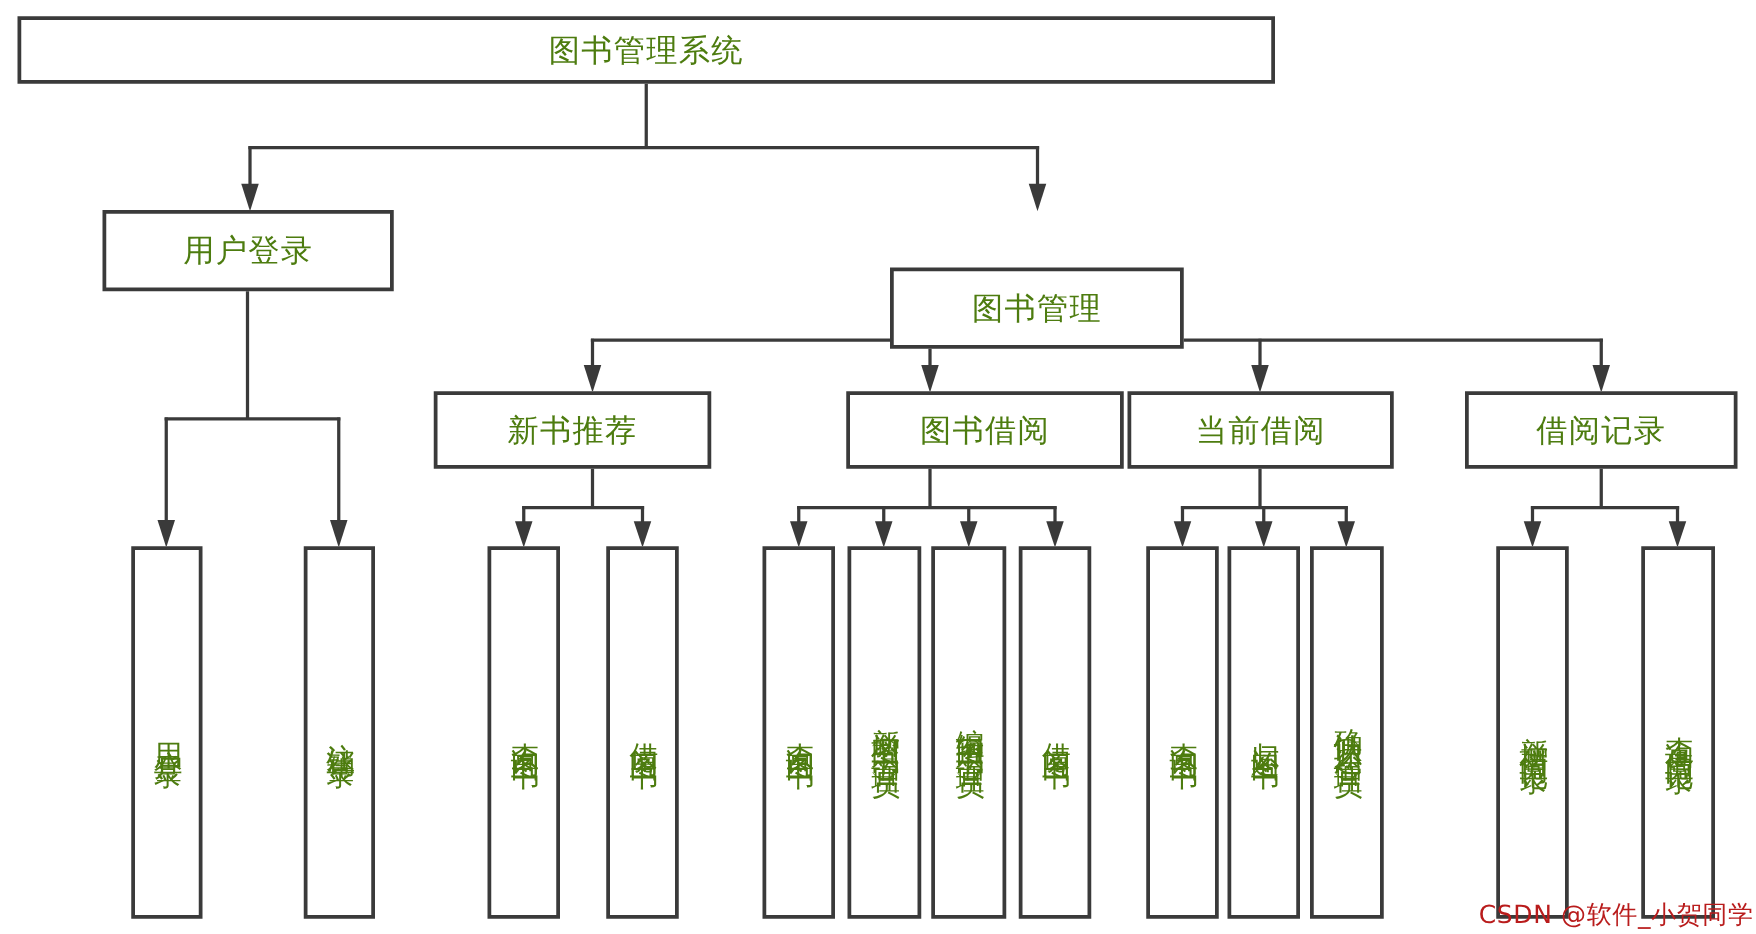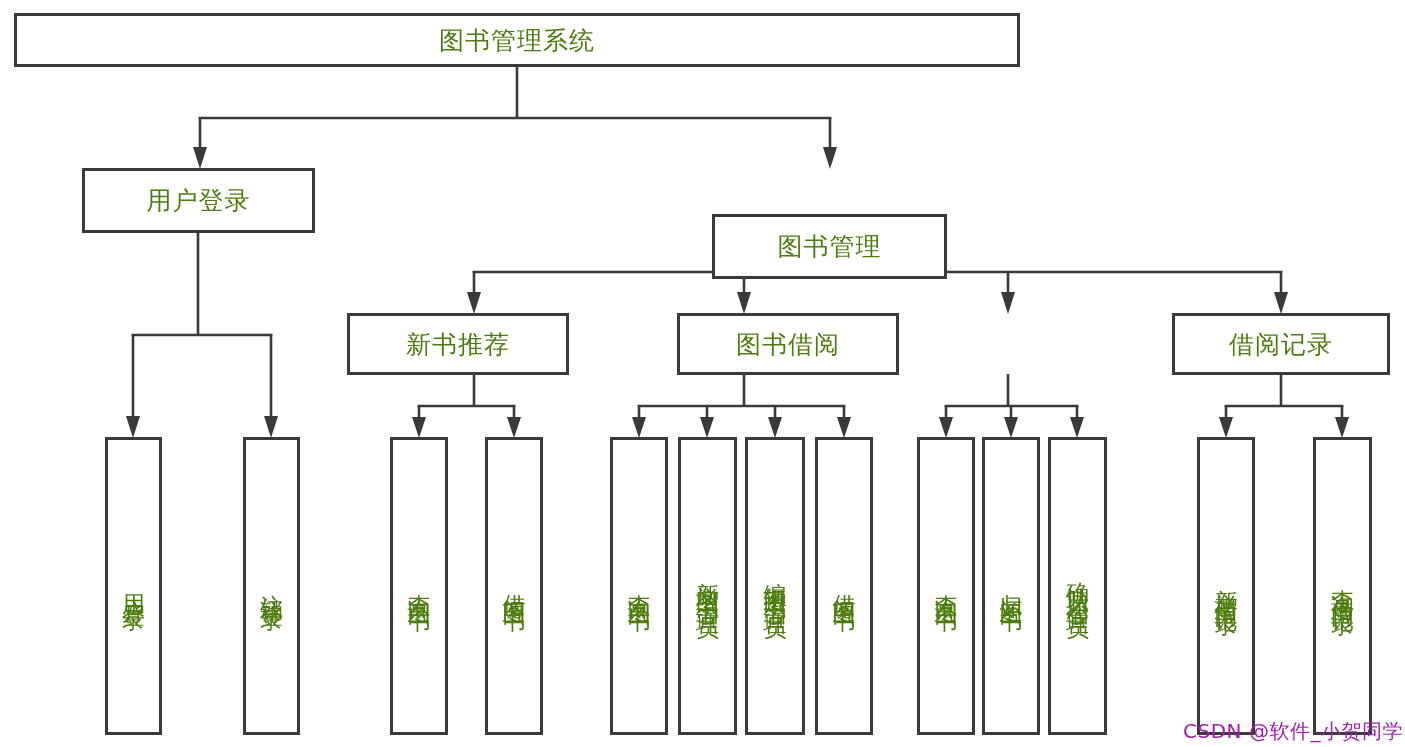--- a/index.html
+++ b/index.html
@@ -13,21 +13,21 @@
   .box{
     position:absolute;box-sizing:border-box;border:3px solid #3a3a3a;background:#ffffff;
     color:#4d7c0f;display:flex;align-items:center;justify-content:center;
   }
   .box.h{font-size:25px;letter-spacing:1px;}
   .box.v{
     writing-mode:vertical-rl;text-orientation:mixed;
     font-size:23px;letter-spacing:5px;line-height:1;
   }
   .watermark{
-    position:absolute;left:1183px;top:718px;font-size:20px;color:#a21caf;
+    position:absolute;left:1183px;top:718px;font-size:20px;color:#b91c1c;
     white-space:nowrap;letter-spacing:0.5px;
   }
 </style>
 </head>
 <body>
 
 <div class="canvas">
 
   <svg class="connectors" viewBox="0 0 1405 747">
 
@@ -91,20 +91,21 @@
     <polygon points="1335,417 1349,417 1342,438"></polygon>
   </svg>
 
   <div class="box h" style="left:14px;top:13px;width:1006px;height:54px;">图书管理系统</div>
 
   <div class="box h" style="left:82px;top:168px;width:233px;height:65px;">用户登录</div>
   <div class="box h" style="left:712px;top:168px;width:235px;height:65px;margin-top:46px;">图书管理</div>
 
   <div class="box h" style="left:347px;top:313px;width:222px;height:62px;">新书推荐</div>
   <div class="box h" style="left:633px;top:313px;width:222px;height:62px;margin-left:44px;">图书借阅</div>
+  <div class="box h" style="left:902px;top:313px;width:213px;height:62px;">当前借阅</div>
   <div class="box h" style="left:1172px;top:313px;width:218px;height:62px;">借阅记录</div>
 
   <div class="box v" style="left:105px;top:437px;width:57px;height:298px;">用户登录</div>
   <div class="box v" style="left:243px;top:437px;width:57px;height:298px;">注销登录</div>
 
   <div class="box v" style="left:390px;top:437px;width:58px;height:298px;">查询图书</div>
   <div class="box v" style="left:485px;top:437px;width:58px;height:298px;">借阅图书</div>
 
   <div class="box v" style="left:610px;top:437px;width:58px;height:298px;">查询图书</div>
   <div class="box v" style="left:678px;top:437px;width:59px;height:298px;">新增图书（管理员）</div>

